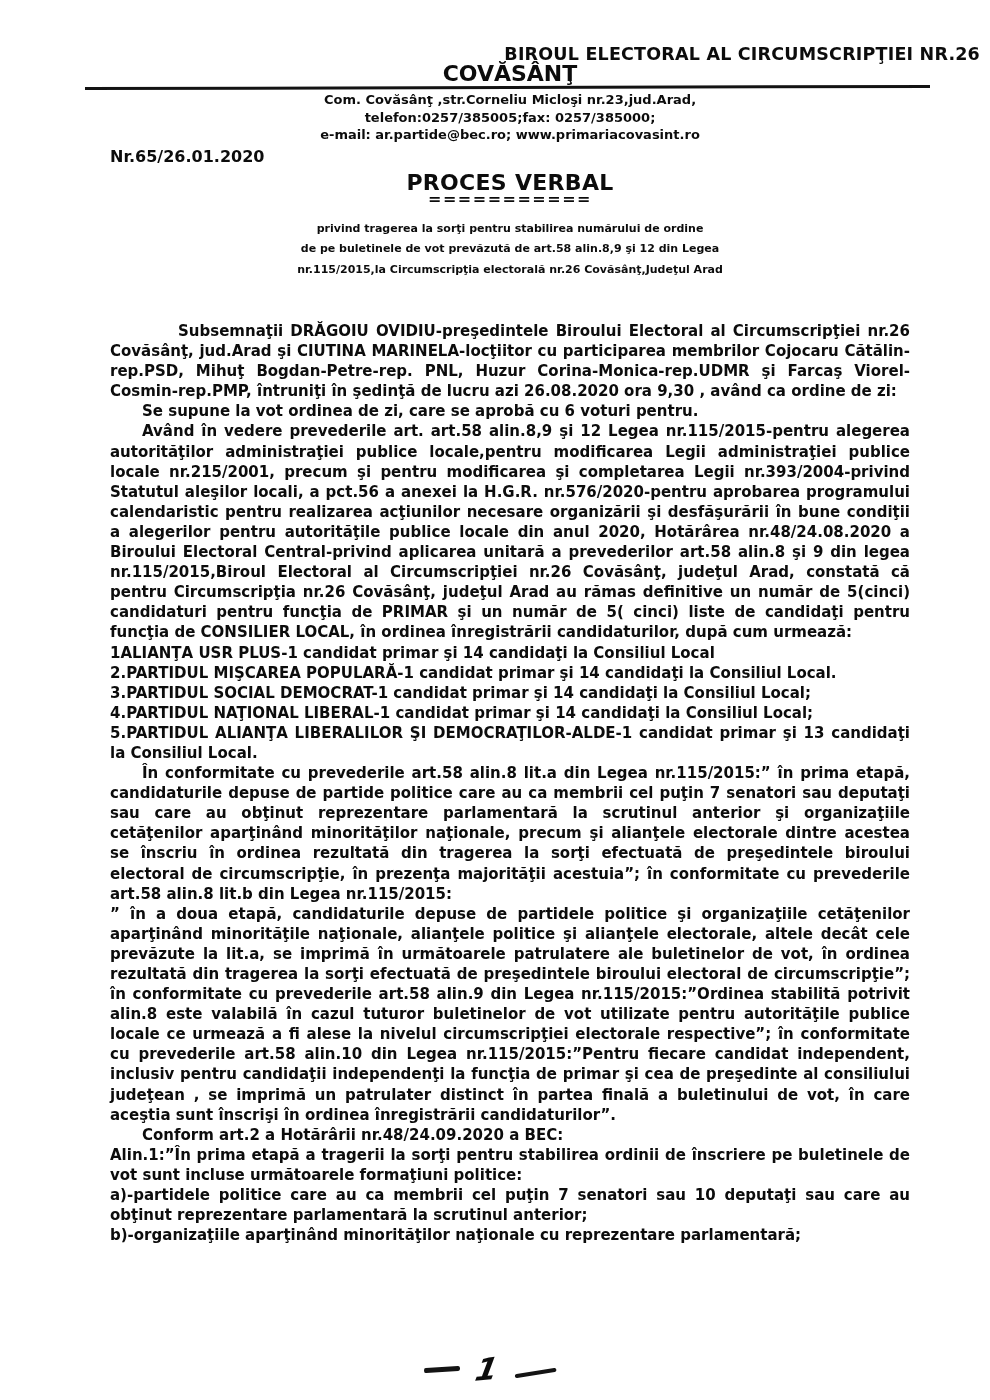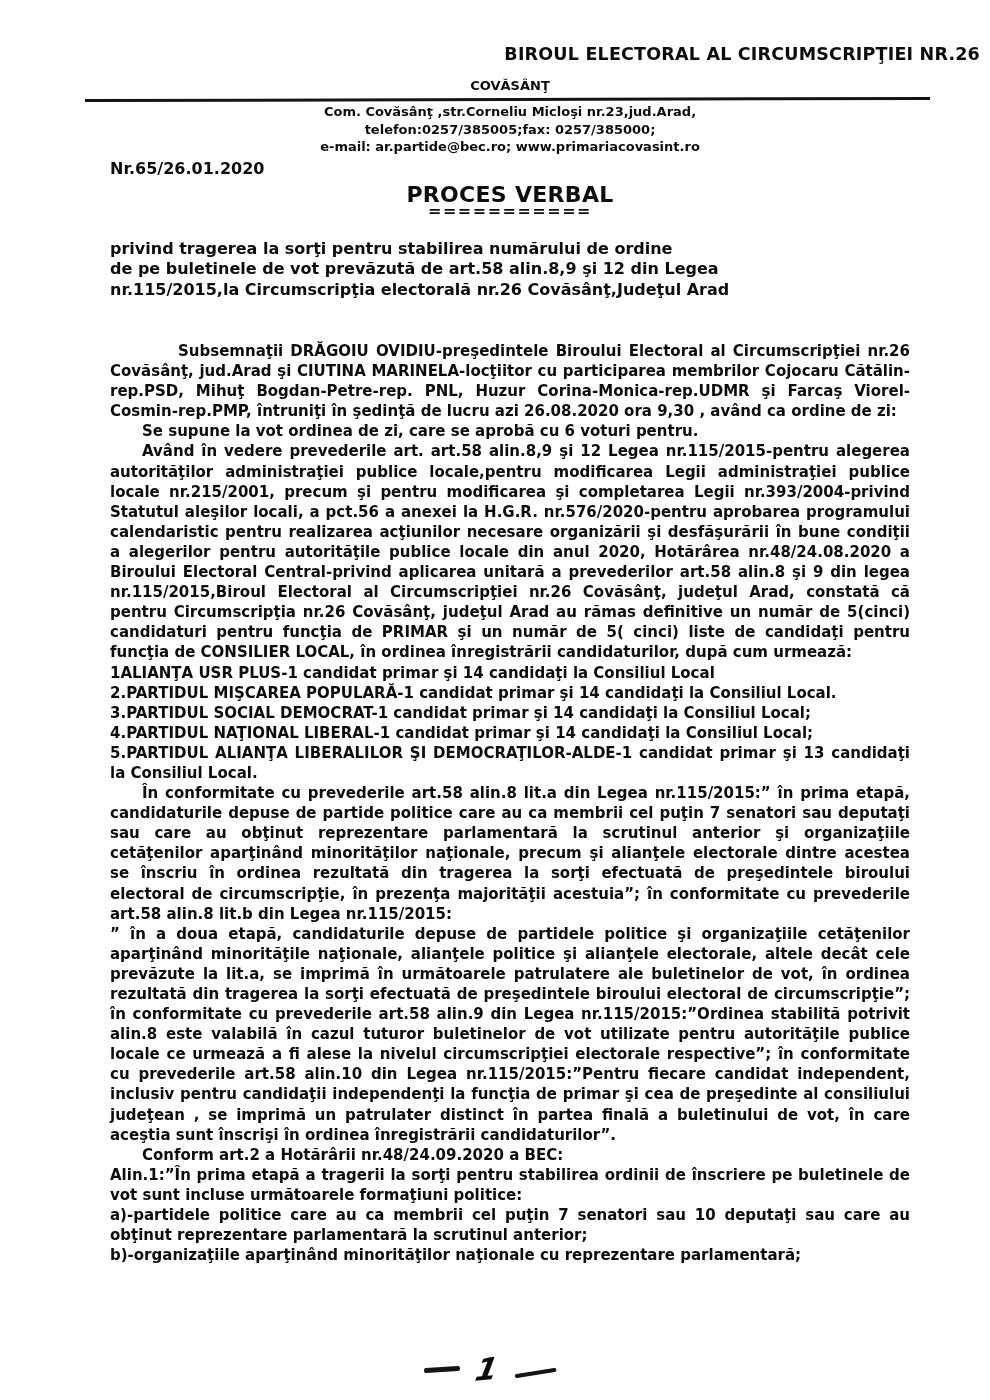--- a/index.html
+++ b/index.html
@@ -9,28 +9,28 @@
     margin:0 auto;
     background:#ffffff;
     color:#0c0c0c;
     font-family:"DejaVu Sans","Liberation Sans",sans-serif;
     font-weight:bold;
     overflow:hidden;
   }
   .col { position:absolute; left:110px; width:800px; top:44px; }
 
   .org1 { font-size:17.5px; line-height:20px; text-align:right; transform:translateX(70px); letter-spacing:0.2px; white-space:nowrap; }
-  .org2 { font-size:13px; line-height:20px; text-align:center; margin-top:12px; }
+  .org2 { font-size:22px; line-height:20px; text-align:center; margin-top:0px; }
   .rule { height:3px; background:#131313; width:845px; margin:2px 0 2px -25px; transform:rotate(-0.15deg); }
   .addr { font-size:13px; line-height:17.5px; text-align:center; }
   .doc-no { font-size:16px; line-height:19px; text-align:left; margin-top:3px; }
 
   .title-main { font-size:22px; line-height:19px; text-align:center; margin-top:7px; letter-spacing:0.3px; }
   .equals { font-size:16px; line-height:13px; text-align:center; letter-spacing:1.5px; }
-  .subtitle { font-size:16px; line-height:20.5px; margin-top:22px; }
+  .subtitle { font-size:11px; line-height:20.5px; text-align:center; margin-top:14px; }
 
   .body { margin-top:16px; font-size:15px; line-height:20.1px; text-align:justify; }
   .body p { margin:0; }
   p.ind-lg { text-indent:68px;margin-top:41px; }
   p.ind-sm { text-indent:32px; }
 
   .pagemark {
     position:absolute; left:110px; width:800px; bottom:16px;
     display:flex; justify-content:center; align-items:center; gap:16px;
     transform:translateX(-20px);

